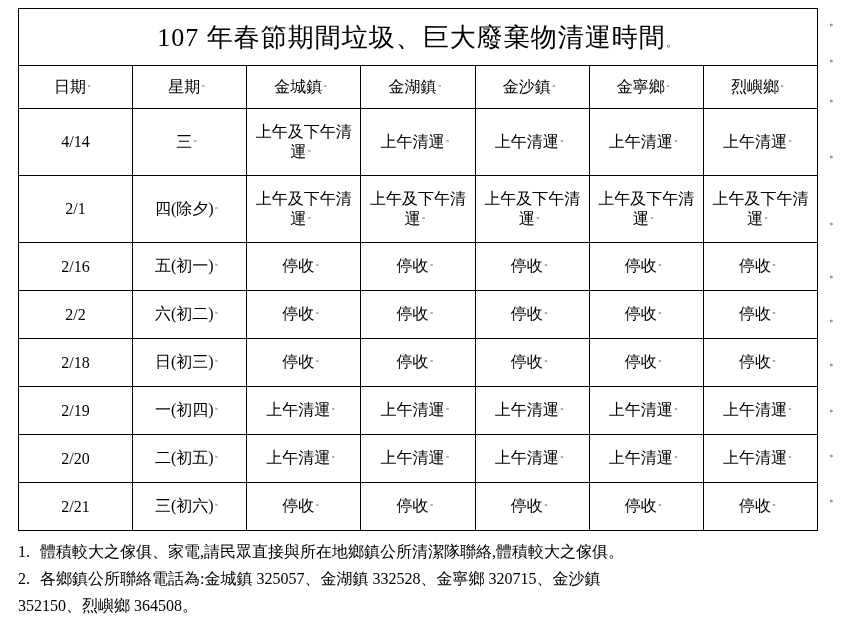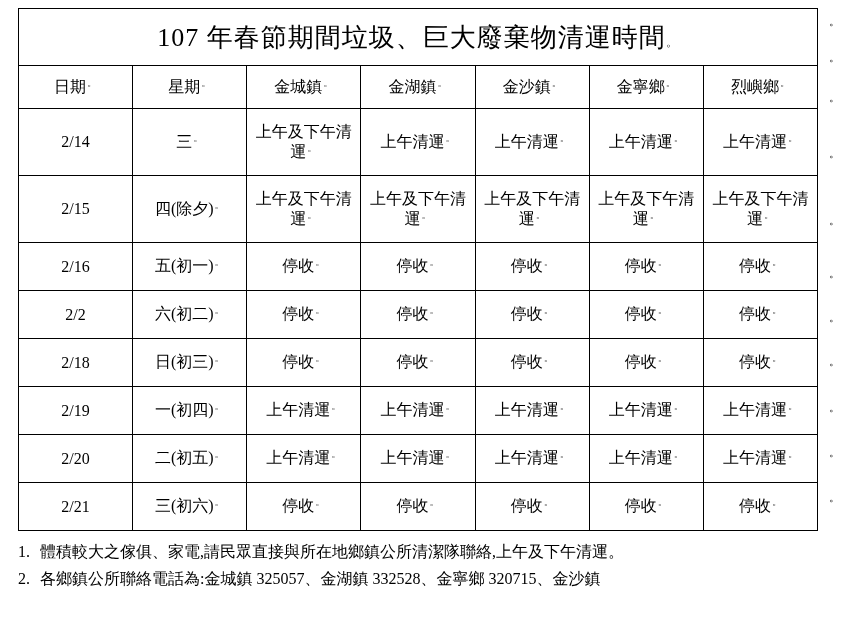--- a/index.html
+++ b/index.html
@@ -129,31 +129,31 @@
           <td class="col-date"><span>日期</span><span class="mk">。</span></td>
           <td class="col-week"><span>星期</span><span class="mk">。</span></td>
           <td class="col-town"><span>金城鎮</span><span class="mk">。</span></td>
           <td class="col-town"><span>金湖鎮</span><span class="mk">。</span></td>
           <td class="col-town"><span>金沙鎮</span><span class="mk">。</span></td>
           <td class="col-town"><span>金寧鄉</span><span class="mk">。</span></td>
           <td class="col-town"><span>烈嶼鄉</span><span class="mk">。</span></td>
         </tr>
 
         <tr class="body-row r-tall">
-          <td>2/14</td>
+          <td>4/14</td>
           <td><span>三</span><span class="mk">。</span></td>
           <td><span>上午及下午清運</span><span class="mk">。</span></td>
           <td><span>上午清運</span><span class="mk">。</span></td>
           <td><span>上午清運</span><span class="mk">。</span></td>
           <td><span>上午清運</span><span class="mk">。</span></td>
           <td><span>上午清運</span><span class="mk">。</span></td>
         </tr>
 
         <tr class="body-row r-tall">
-          <td>2/15</td>
+          <td>2/1</td>
           <td><span>四(除夕)</span><span class="mk">。</span></td>
           <td><span>上午及下午清運</span><span class="mk">。</span></td>
           <td><span>上午及下午清運</span><span class="mk">。</span></td>
           <td><span>上午及下午清運</span><span class="mk">。</span></td>
           <td><span>上午及下午清運</span><span class="mk">。</span></td>
           <td><span>上午及下午清運</span><span class="mk">。</span></td>
         </tr>
 
         <tr class="body-row r-short">
           <td>2/16</td>
@@ -214,26 +214,27 @@
           <td><span>停收</span><span class="mk">。</span></td>
           <td><span>停收</span><span class="mk">。</span></td>
         </tr>
       </tbody>
     </table>
   </div>
 
   <div class="notes">
     <div class="note">
       <div class="num">1.</div>
-      <div class="txt">體積較大之傢俱、家電,請民眾直接與所在地鄉鎮公所清潔隊聯絡,上午及下午清運。</div>
+      <div class="txt">體積較大之傢俱、家電,請民眾直接與所在地鄉鎮公所清潔隊聯絡,體積較大之傢俱。</div>
     </div>
     <div class="note">
       <div class="num">2.</div>
       <div class="txt">各鄉鎮公所聯絡電話為:金城鎮 325057、金湖鎮 332528、金寧鄉 320715、金沙鎮</div>
     </div>
+    <div class="cont">352150、烈嶼鄉 364508。</div>
   </div>
 
   <div class="pilcrow-col">
     <span style="top:16px;">。</span>
     <span style="top:52px;">。</span>
     <span style="top:92px;">。</span>
     <span style="top:148px;">。</span>
     <span style="top:215px;">。</span>
     <span style="top:268px;">。</span>
     <span style="top:312px;">。</span>

